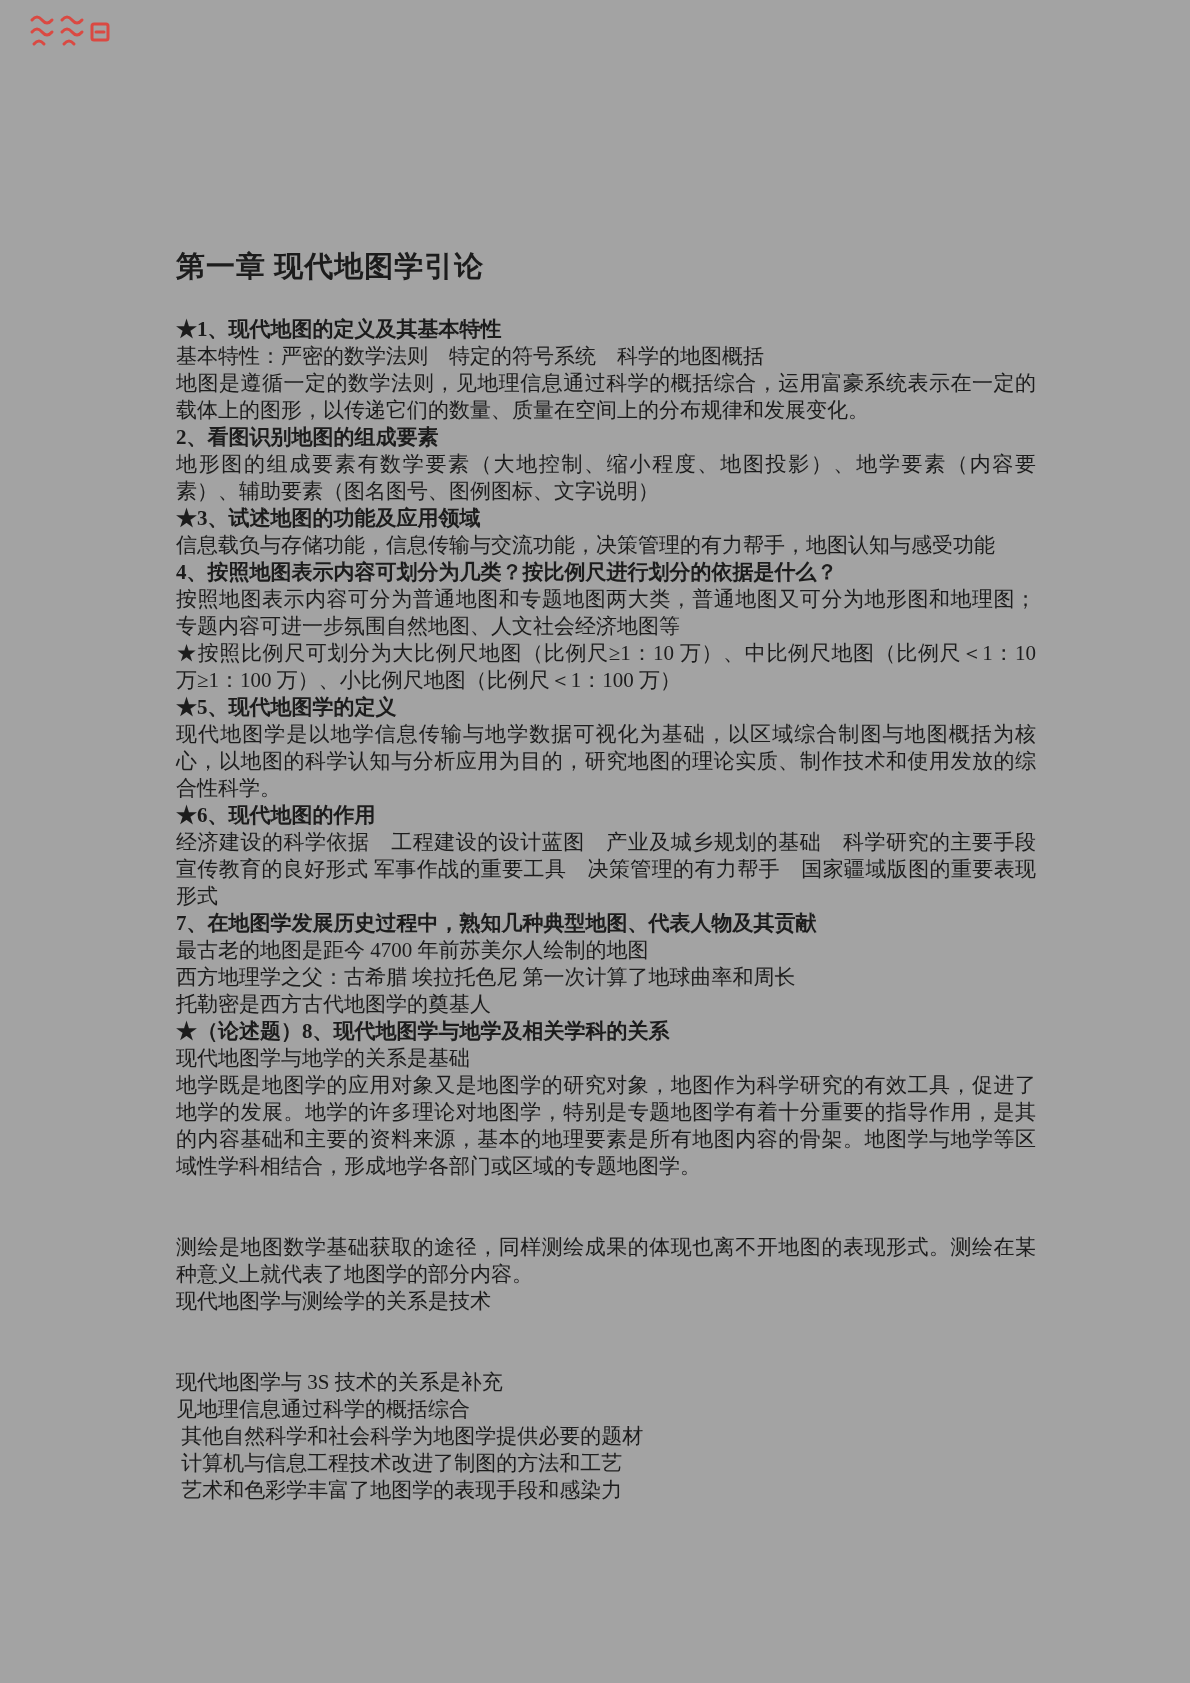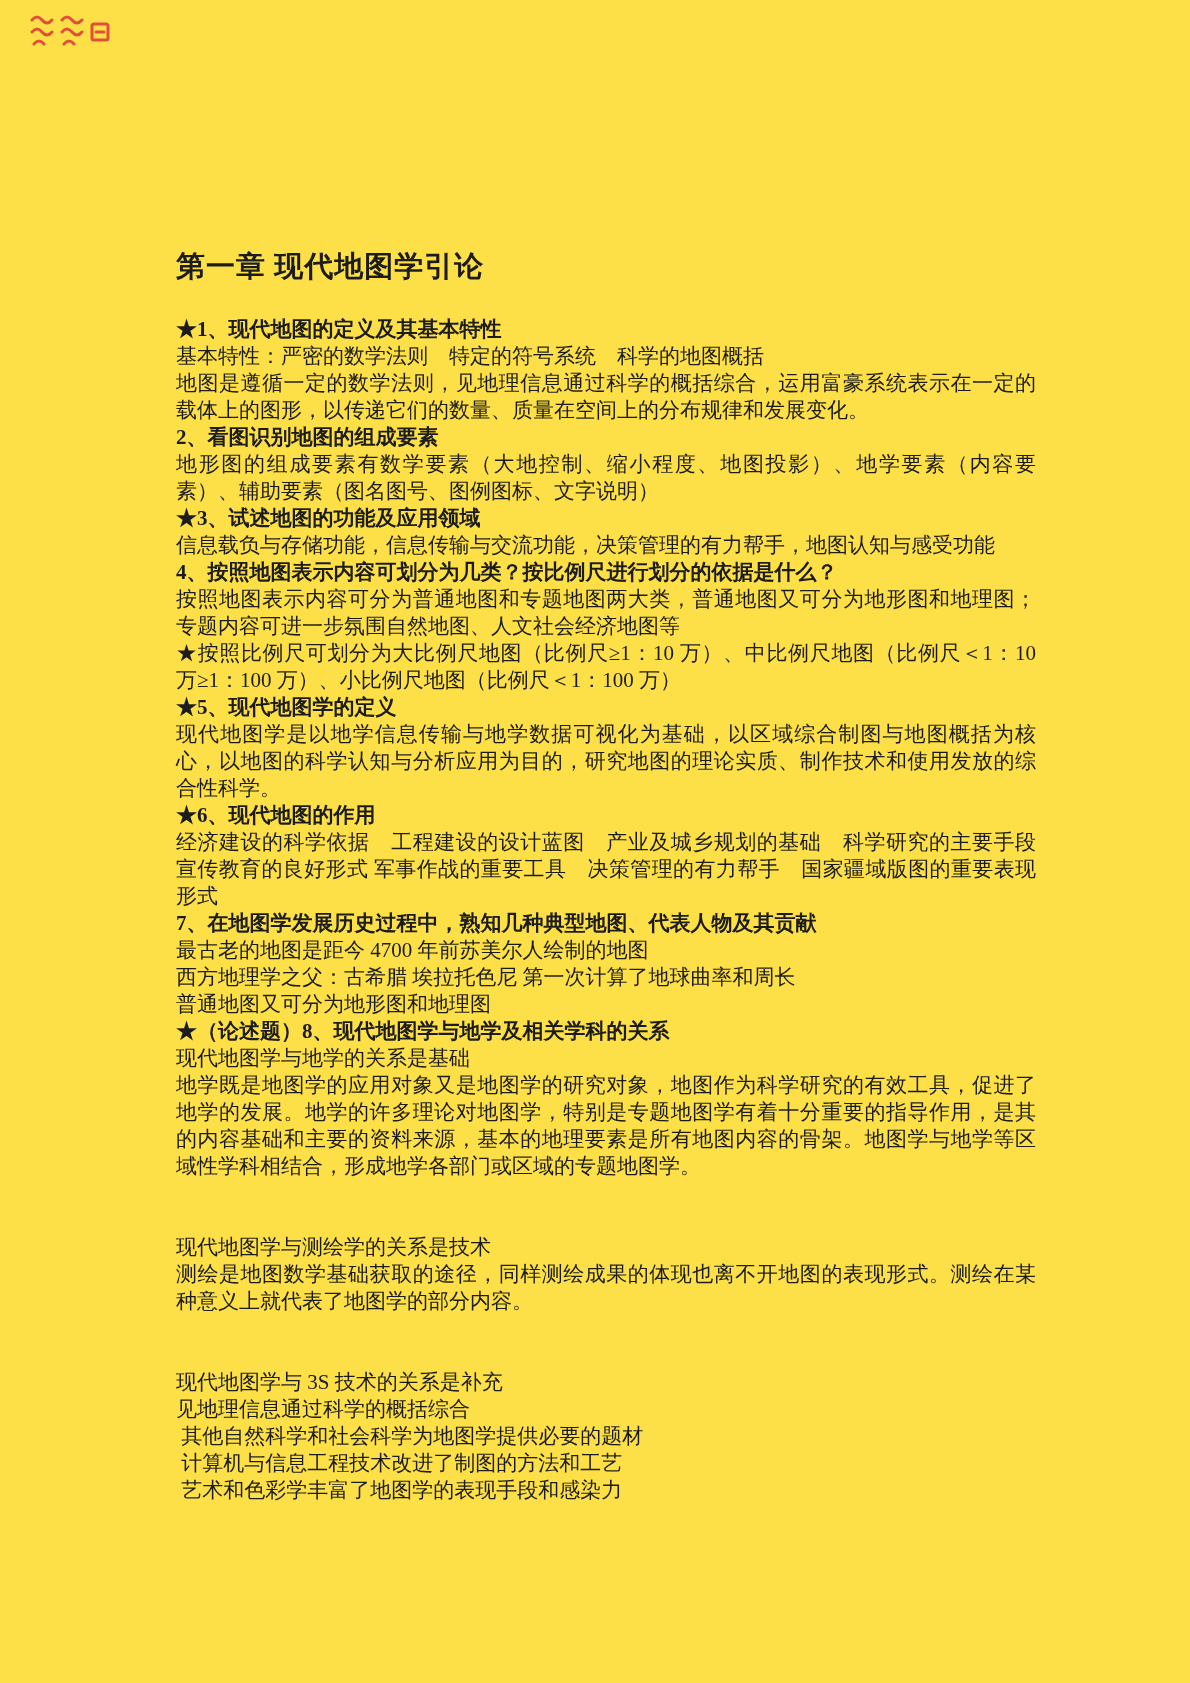--- a/index.html
+++ b/index.html
@@ -7,21 +7,21 @@
     width: 1190px; height: 1683px;
     background: #ffffff;
     overflow: hidden;
     font-family: "Liberation Serif", "DejaVu Serif", serif;
     color: #1c1c1c;
     position: relative;
   }
   .page {
     position: absolute; left: 0; top: 0;
     width: 1190px; height: 1683px;
-    background: #fde047;
+    background: #a3a3a3;
   }
   .watermark {
     position: absolute; left: 28px; top: 8px;
     width: 84px; height: 52px;
     opacity: 0.9;
   }
   .content {
     position: absolute; left: 176px; top: 246px;
     width: 860px;
   }
@@ -69,27 +69,27 @@
     <div class="h2">4、按照地图表示内容可划分为几类？按比例尺进行划分的依据是什么？</div>
     <div class="p">按照地图表示内容可分为普通地图和专题地图两大类，普通地图又可分为地形图和地理图；专题内容可进一步氛围自然地图、人文社会经济地图等</div>
     <div class="p">★按照比例尺可划分为大比例尺地图（比例尺≥1：10 万）、中比例尺地图（比例尺＜1：10 万≥1：100 万）、小比例尺地图（比例尺＜1：100 万）</div>
     <div class="h2">★5、现代地图学的定义</div>
     <div class="p">现代地图学是以地学信息传输与地学数据可视化为基础，以区域综合制图与地图概括为核心，以地图的科学认知与分析应用为目的，研究地图的理论实质、制作技术和使用发放的综合性科学。</div>
     <div class="h2">★6、现代地图的作用</div>
     <div class="p">经济建设的科学依据　工程建设的设计蓝图　产业及城乡规划的基础　科学研究的主要手段　宣传教育的良好形式 军事作战的重要工具　决策管理的有力帮手　国家疆域版图的重要表现形式</div>
     <div class="h2">7、在地图学发展历史过程中，熟知几种典型地图、代表人物及其贡献</div>
     <div class="p">最古老的地图是距今 4700 年前苏美尔人绘制的地图</div>
     <div class="p">西方地理学之父：古希腊 埃拉托色尼 第一次计算了地球曲率和周长</div>
-    <div class="p">普通地图又可分为地形图和地理图</div>
+    <div class="p">托勒密是西方古代地图学的奠基人</div>
     <div class="h2">★（论述题）8、现代地图学与地学及相关学科的关系</div>
     <div class="p">现代地图学与地学的关系是基础</div>
     <div class="p">地学既是地图学的应用对象又是地图学的研究对象，地图作为科学研究的有效工具，促进了地学的发展。地学的许多理论对地图学，特别是专题地图学有着十分重要的指导作用，是其的内容基础和主要的资料来源，基本的地理要素是所有地图内容的骨架。地图学与地学等区域性学科相结合，形成地学各部门或区域的专题地图学。</div>
     <div class="gap"></div>
+    <div class="p">测绘是地图数学基础获取的途径，同样测绘成果的体现也离不开地图的表现形式。测绘在某种意义上就代表了地图学的部分内容。</div>
     <div class="p">现代地图学与测绘学的关系是技术</div>
-    <div class="p">测绘是地图数学基础获取的途径，同样测绘成果的体现也离不开地图的表现形式。测绘在某种意义上就代表了地图学的部分内容。</div>
     <div class="gap"></div>
     <div class="p">现代地图学与 3S 技术的关系是补充</div>
     <div class="p">见地理信息通过科学的概括综合</div>
     <div class="p">&nbsp;其他自然科学和社会科学为地图学提供必要的题材</div>
     <div class="p">&nbsp;计算机与信息工程技术改进了制图的方法和工艺</div>
     <div class="p">&nbsp;艺术和色彩学丰富了地图学的表现手段和感染力</div>
   </div>
 
 </div>
 

